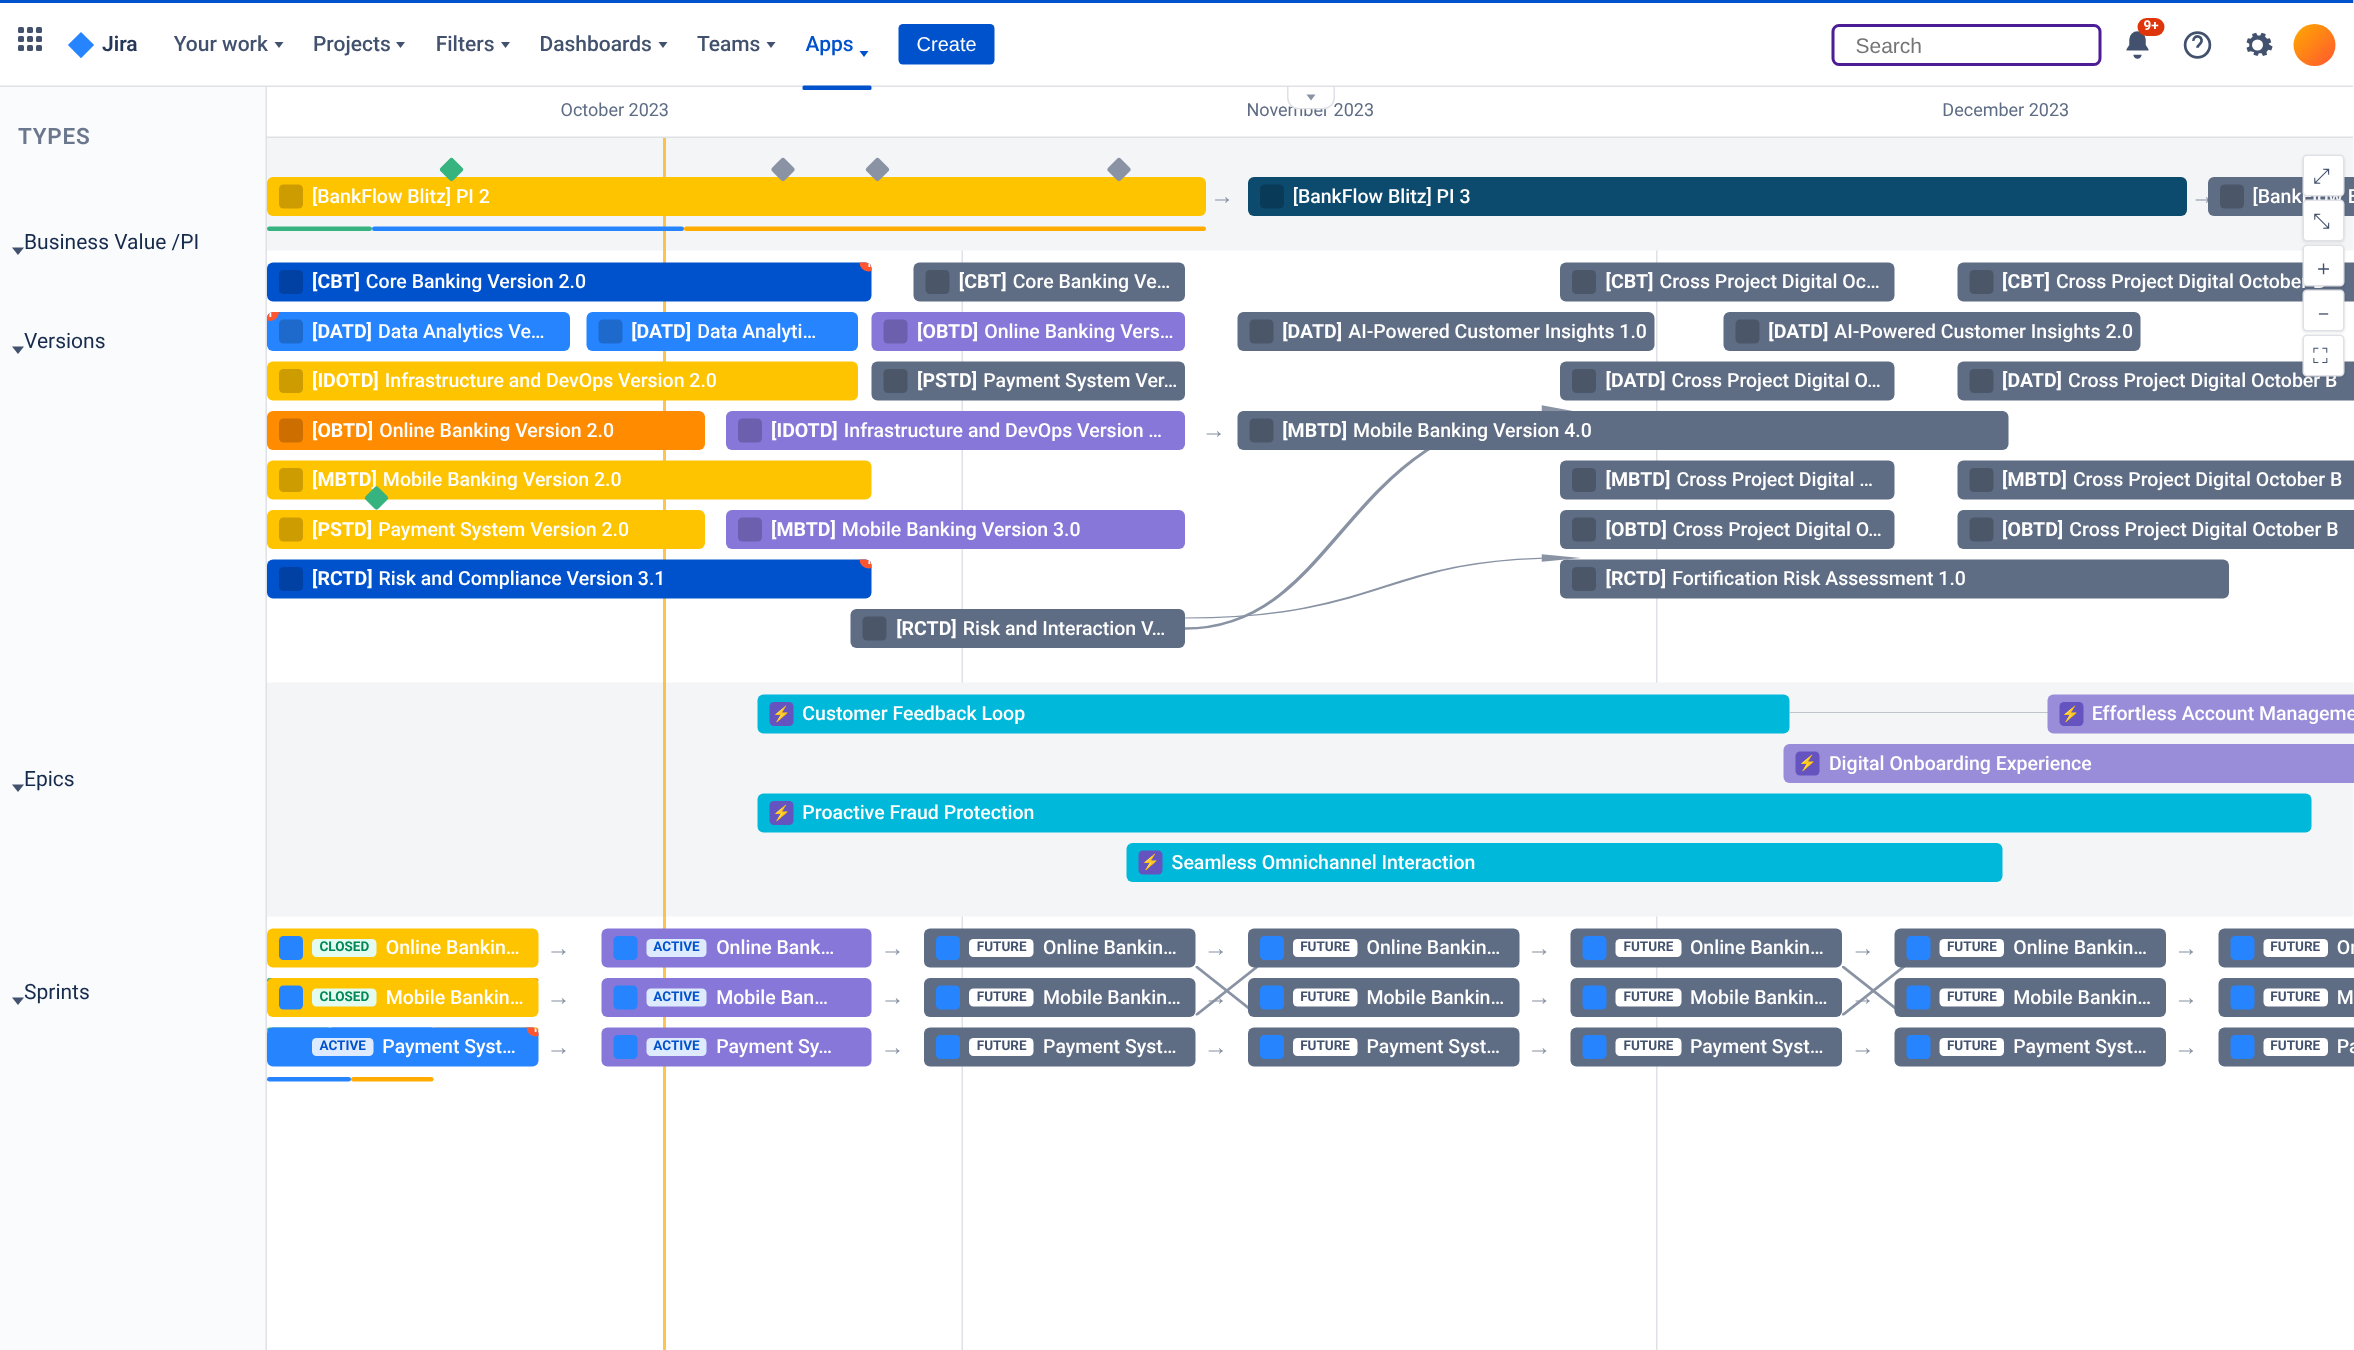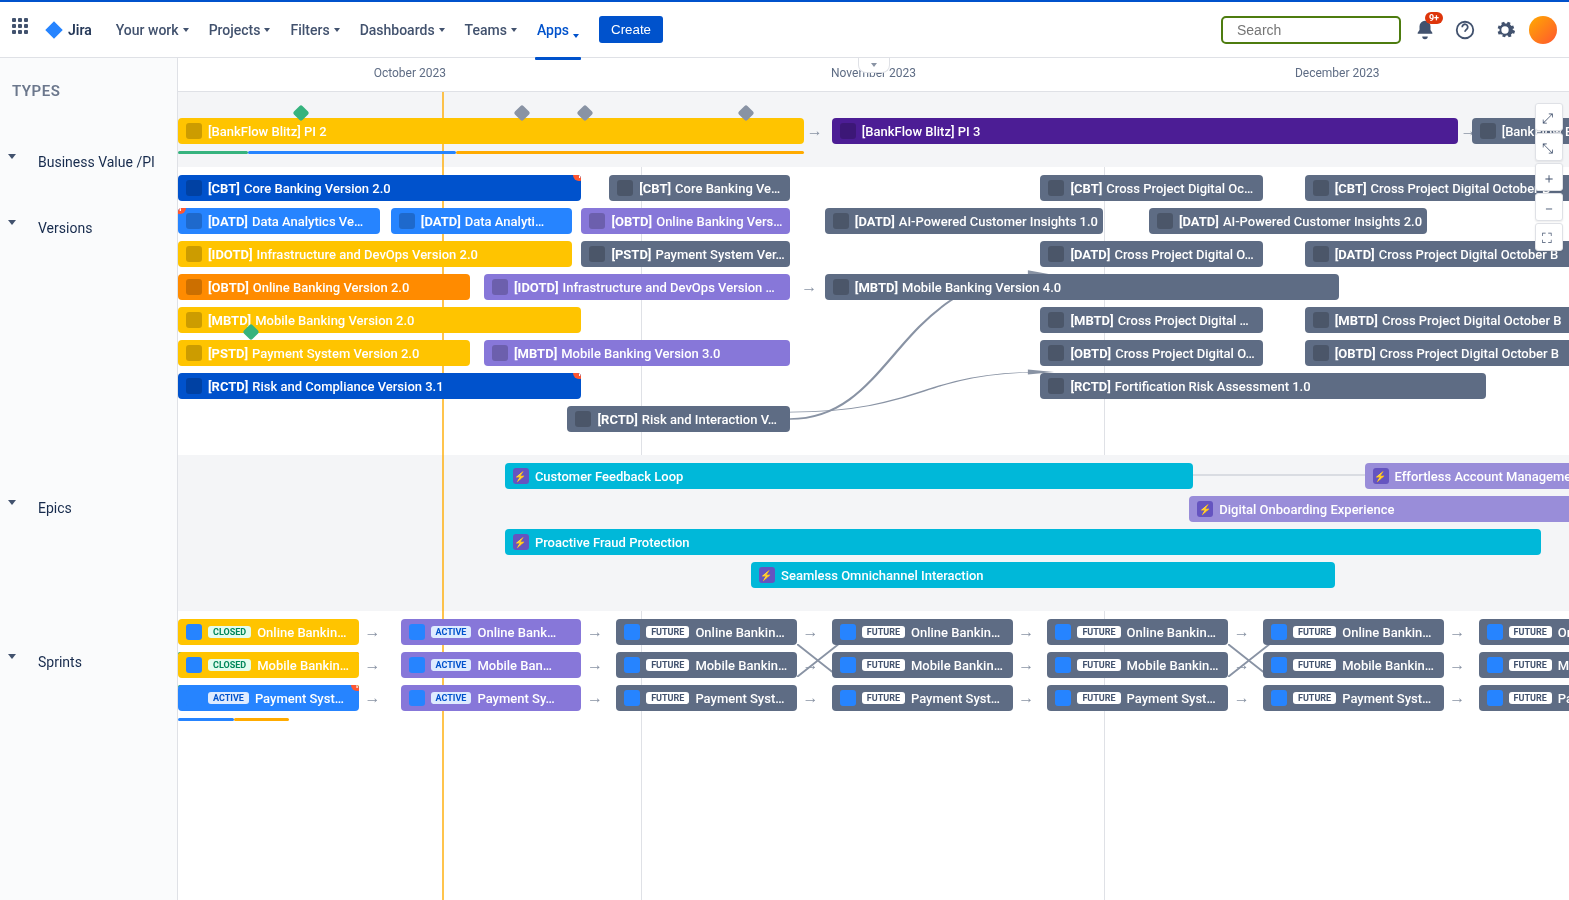--- a/index.html
+++ b/index.html
@@ -11,32 +11,32 @@
 .jira-logo { display: flex; align-items: center; gap: 4px; margin-right: 16px; cursor: pointer; }
 .jira-logo svg { width: 20px; height: 20px; }
 .jira-logo-text { font-weight: 600; color: #253858; }
 .nav { display: flex; gap: 4px; }
 .nav-item { padding: 8px 8px; cursor: pointer; display: flex; align-items: center; gap: 4px; color: #42526E; font-weight: 500; border-radius: 3px; position: relative; }
 .nav-item.active { color: #0052CC; align-items: flex-end; }
 .nav-item.active::after { content: ''; position: absolute; bottom: -14px; left: 6px; right: 6px; height: 3px; background: #0052CC; border-radius: 1px; }
 .chevron { width: 0; height: 0; border-left: 3px solid transparent; border-right: 3px solid transparent; border-top: 4px solid currentColor; }
 .create-btn { margin-left: 12px; background: #0052CC; color: #fff; border: none; padding: 6px 12px; border-radius: 3px; font-weight: 500; cursor: pointer; }
 .header-right { margin-left: auto; display: flex; align-items: center; gap: 8px; }
-.search { display: flex; align-items: center; background: #fff; border: 2px solid #4d7c0f; border-radius: 5px; padding: 4px 8px; width: 180px; }
+.search { display: flex; align-items: center; background: #fff; border: 2px solid #4c1d95; border-radius: 5px; padding: 4px 8px; width: 180px; }
 .search svg { width: 16px; height: 16px; fill: #5E6C84; margin-right: 6px; }
 .search input { border: none; outline: none; flex: 1; font-size: 14px; background: transparent; }
 .icon-btn { width: 32px; height: 32px; border-radius: 50%; display: flex; align-items: center; justify-content: center; cursor: pointer; color: #42526E; position: relative; }
 .icon-btn svg { width: 22px; height: 22px; }
 .badge { position: absolute; top: -2px; right: -2px; background: #DE350B; color: #fff; font-size: 9px; font-weight: 700; border-radius: 8px; padding: 1px 4px; }
 .avatar { width: 28px; height: 28px; border-radius: 50%; background: linear-gradient(135deg,#FFAB00,#FF5630); cursor: pointer; }
 
 .main { display: flex; height: calc(900px - 58px); position: relative; }
 .sidebar { width: 178px; border-right: 1px solid #DFE1E6; background: #FAFBFC; padding-top: 24px; }
 .sidebar-header { font-size: 15px; font-weight: 600; color: #6B778C; padding: 0 12px 12px; letter-spacing: 0.5px; }
-.sidebar-group { padding: 6px 8px; font-size: 14px; color: #172B4D; cursor: pointer; display: flex; align-items: flex-start; gap: 22px; }
+.sidebar-group { padding: 6px 8px; font-size: 14px; color: #172B4D; cursor: pointer; display: flex; align-items: flex-end; gap: 0; }
 .sidebar-group .arrow { width: 0; height: 0; border-left: 4px solid transparent; border-right: 4px solid transparent; border-top: 5px solid #42526E; }
 
 .timeline-area { flex: 1; position: relative; overflow: hidden; }
 .collapse-tab { position: absolute; top: -1px; left: 50%; transform: translateX(-50%); width: 32px; height: 16px; border: 1px solid #DFE1E6; border-top: none; border-radius: 0 0 8px 8px; background: #fff; display: flex; align-items: center; justify-content: center; cursor: pointer; z-index: 5; }
 .timeline-header { height: 34px; border-bottom: 1px solid #DFE1E6; display: flex; position: relative; }
 .month-col { flex: 1; text-align: center; font-size: 12px; color: #5E6C84; padding-top: 8px; }
 .timeline-body { position: relative; height: calc(100% - 34px); overflow: auto; }
 .month-divider { position: absolute; top: 0; bottom: 0; width: 1px; background: #DFE1E6; z-index: 0; }
 .today-line { position: absolute; top: 0; bottom: 0; width: 2px; background: #FFAB00; z-index: 1; opacity: 0.7; }
 
@@ -57,21 +57,21 @@
 .sprint-badge.closed { color: #00875A; background: #E3FCEF; }
 
 .arrow-link { position: absolute; color: #8993A4; font-size: 16px; z-index: 1; }
 
 .float-controls { position: absolute; top: 45px; right: 6px; display: flex; flex-direction: column; gap: 2px; z-index: 10; }
 .float-btn { width: 28px; height: 28px; background: #fff; border: 1px solid #DFE1E6; border-radius: 3px; display: flex; align-items: center; justify-content: center; cursor: pointer; box-shadow: 0 1px 2px rgba(0,0,0,0.08); }
 .float-btn svg, .float-btn span { width: 14px; height: 14px; color: #42526E; font-size: 14px; }
 
 
 .c-yellow { background: #FFC400; }
-.c-blue { background: #4c1d95; }
+.c-blue { background: #0c4a6e; }
 .c-dblue { background: #2684FF; }
 .c-orange { background: #FF8B00; }
 .c-purple { background: #8777D9; }
 .c-gray { background: #5E6C84; }
 .c-teal { background: #00B8D9; }
 .c-lpurple { background: #998DD9; }
 .c-lyellow { background: #FFC400; }
 .c-navy { background: #0052CC; }
 .icon-epic { background: #6554C0; color: #fff; }
 .icon-sprint { background: #2684FF; border-radius: 50%; }
@@ -164,21 +164,21 @@
     <div class="sidebar-header">TYPES</div>
     <div id="sidebar-groups" style="position: relative;">
         <div class="sidebar-group" style="position: absolute; top: 36px;">
           <span class="arrow"></span>
           <span>Business Value /PI</span>
         </div>
         <div class="sidebar-group" style="position: absolute; top: 102px;">
           <span class="arrow"></span>
           <span>Versions</span>
         </div>
-        <div class="sidebar-group" style="position: absolute; top: 382px;">
+        <div class="sidebar-group" style="position: absolute; top: 394px;">
           <span class="arrow"></span>
           <span>Epics</span>
         </div>
         <div class="sidebar-group" style="position: absolute; top: 536px;">
           <span class="arrow"></span>
           <span>Sprints</span>
         </div>
       </div>
   </aside>
 

